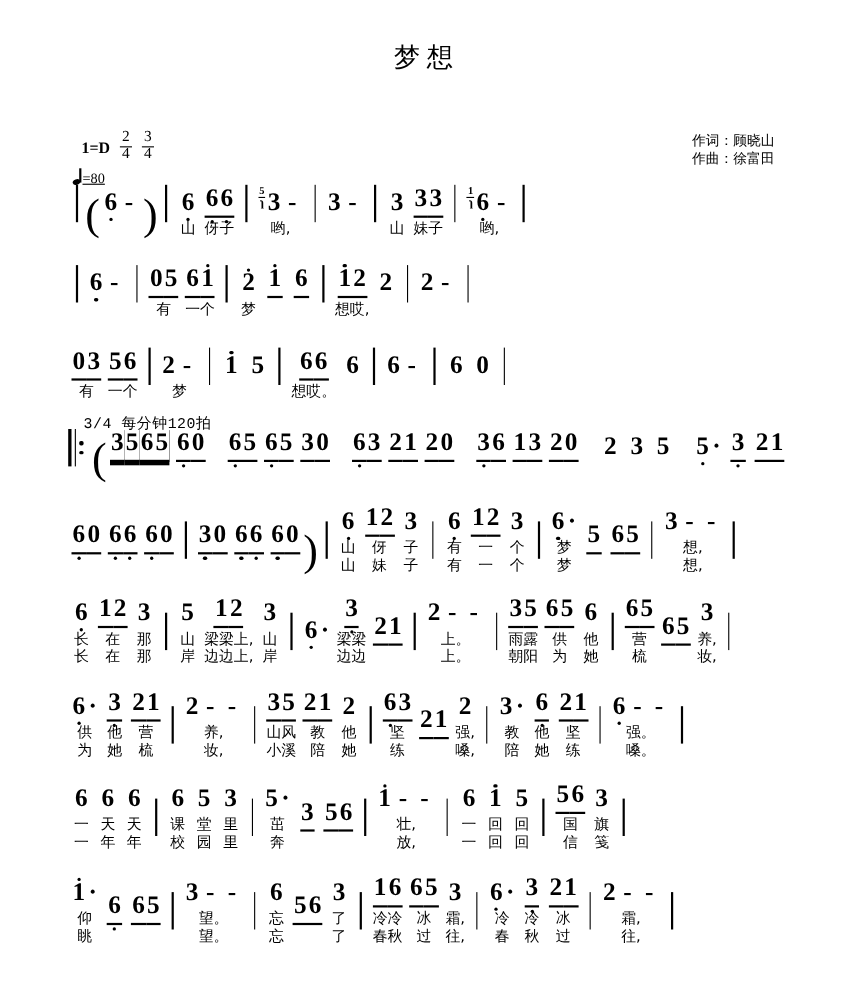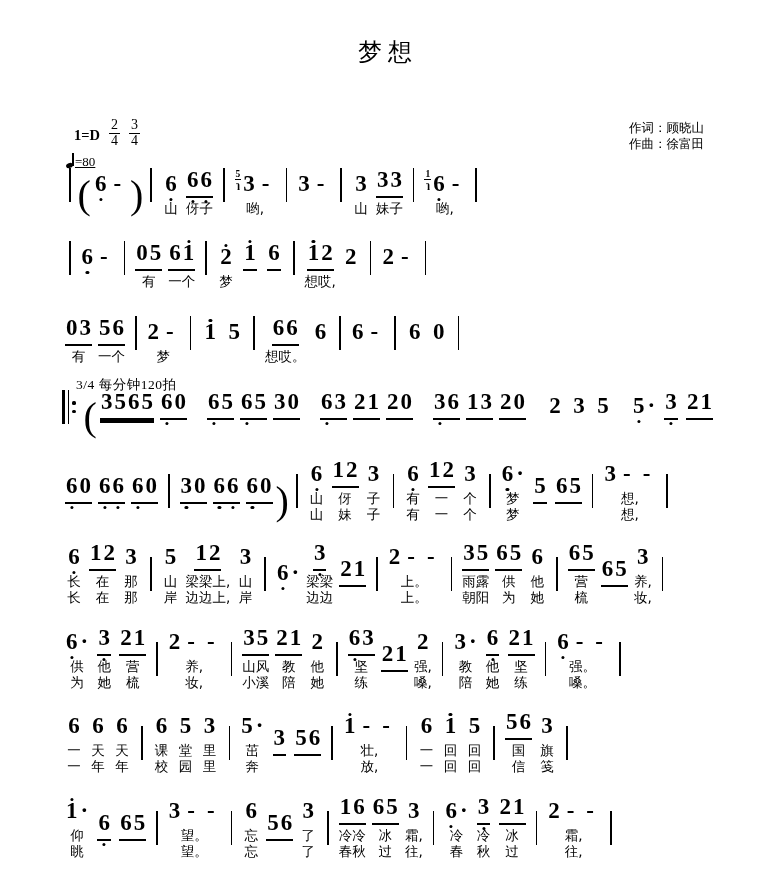--- a/index.html
+++ b/index.html
@@ -52,21 +52,21 @@
     font-family: "Liberation Serif", serif;
     text-decoration: underline;
   }
   .tempo .qnote { display:inline-block; position:relative; width:9px; height:14px; vertical-align:-3px;}
   .tempo .qnote::before{content:"";position:absolute;left:0;bottom:1px;width:7px;height:5px;background:#000;border-radius:50%;transform:rotate(-20deg);}
   .tempo .qnote::after{content:"";position:absolute;left:6px;bottom:3px;width:1.6px;height:13px;background:#000;}
 
   .meterline {
     position: absolute; left: 76px; top: 340px;
     font-size: 13.5px; letter-spacing: 0.5px;
-    font-family: Liberation Serif, serif;
+    font-family: Liberation Mono, monospace;
   }
 
   
   .system {
     position: absolute;
     left: 62px;
     width: 652px;
     display: flex;
     align-items: flex-end;
   }

